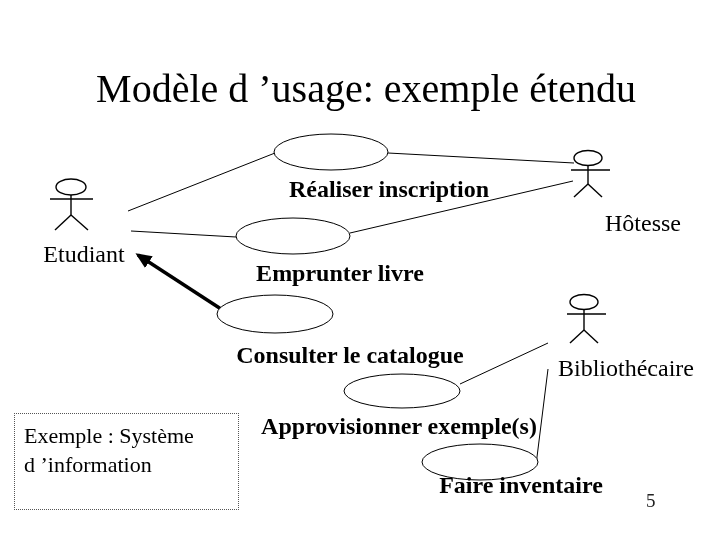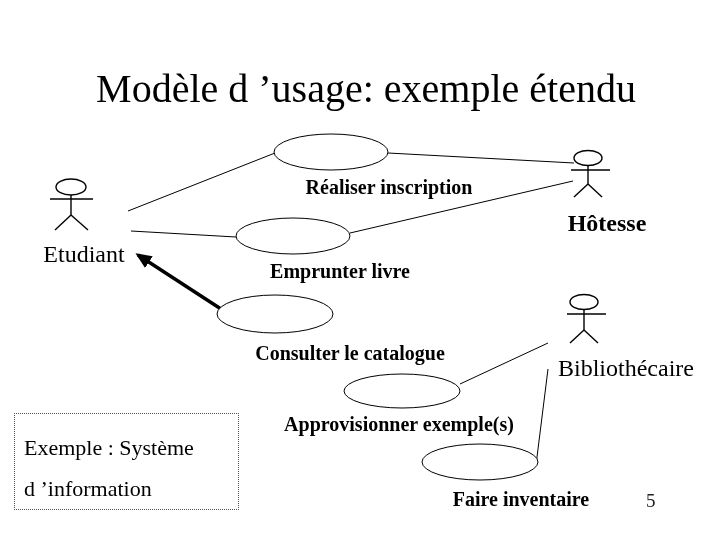--- a/index.html
+++ b/index.html
@@ -33,21 +33,21 @@
     left: 366px;
     transform: translateX(-50%);
     font-size: 40px;
     line-height: 1.15;
     white-space: pre;
     color: #000;
   }
   .uc-label {
     position: absolute;
     transform: translateX(-50%);
-    font-size: 20px;
+    font-size: 24px;
     font-weight: bold;
     white-space: pre;
     line-height: 1.1;
   }
   .actor-label {
     position: absolute;
     transform: translateX(-50%);
     font-size: 24px;
     white-space: pre;
     line-height: 1.1;
@@ -58,21 +58,20 @@
     top: 413px;
     width: 214px;
     height: 88px;
     border: 1px dotted #555;
     padding: 7px 0 0 9px;
     font-size: 22px;
     line-height: 29px;
   }
   .note-line {
     white-space: pre-wrap;
-    margin-top: 12px;
   }
   .page-number {
     position: absolute;
     left: 646px;
     top: 490px;
     font-size: 19px;
     color: #222;
   }
 </style>
 </head>
@@ -126,24 +125,24 @@
       <line x1="584" y1="309" x2="584" y2="330"></line>
       <line x1="584" y1="330" x2="570" y2="343"></line>
       <line x1="584" y1="330" x2="598" y2="343"></line>
     </g>
   </svg>
 
   <div class="uc-label" style="left:389px; top:176px;">Réaliser inscription</div>
   <div class="uc-label" style="left:340px; top:260px;">Emprunter livre</div>
   <div class="uc-label" style="left:350px; top:342px;font-family:Liberation Serif, serif;">Consulter le catalogue</div>
   <div class="uc-label" style="left:399px; top:413px;">Approvisionner exemple(s)</div>
-  <div class="uc-label" style="left:521px; top:488px;">Faire inventaire</div>
+  <div class="uc-label" style="left:521px; top:472px;">Faire inventaire</div>
 
   <div class="actor-label" style="left:84px; top:241px;">Etudiant</div>
-  <div class="actor-label" style="left:607px; top:210px;font-weight:bold;">Hôtesse</div>
+  <div class="actor-label" style="left:643px; top:210px;">Hôtesse</div>
   <div class="actor-label" style="left:626px; top:355px;">Bibliothécaire</div>
 
   <div class="note-box">
     <div class="note-line">Exemple : Système</div>
     <div class="note-line">d ’information</div>
   </div>
 
   <div class="page-number">5</div>
 
 </div>

